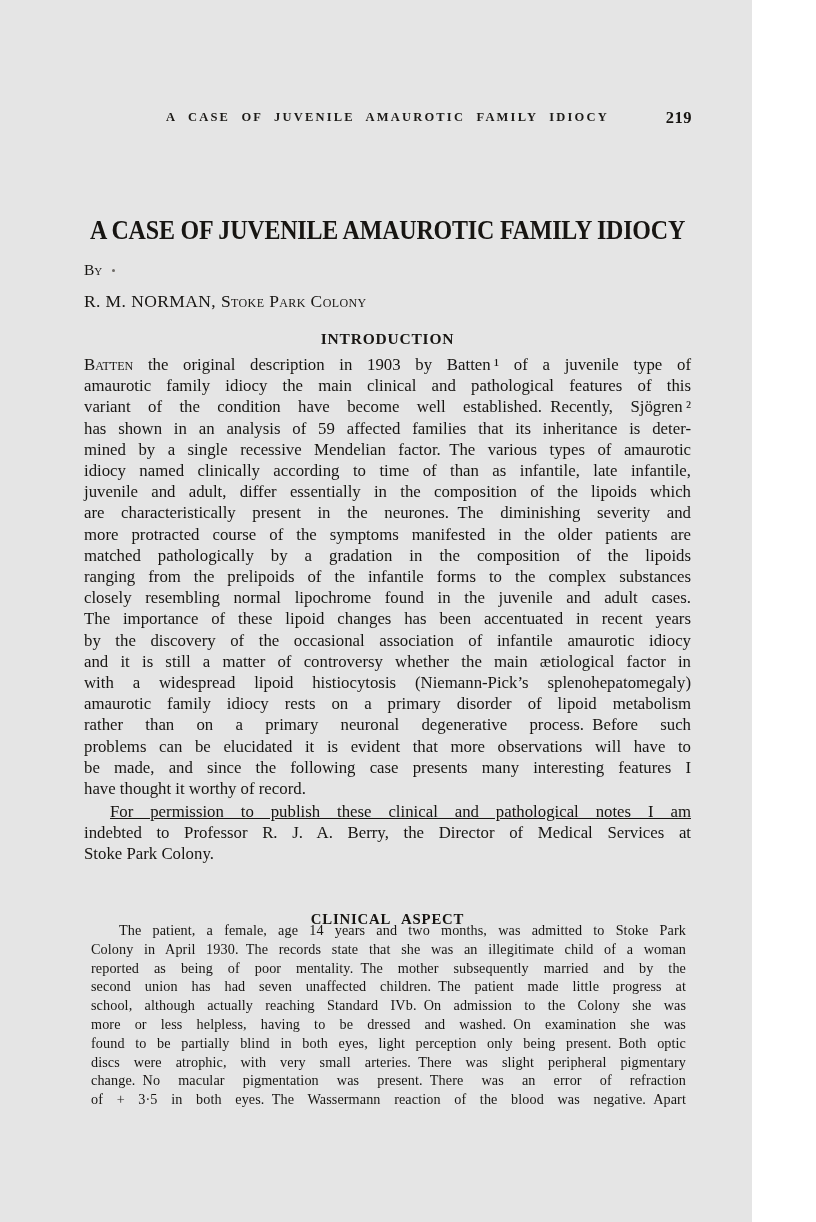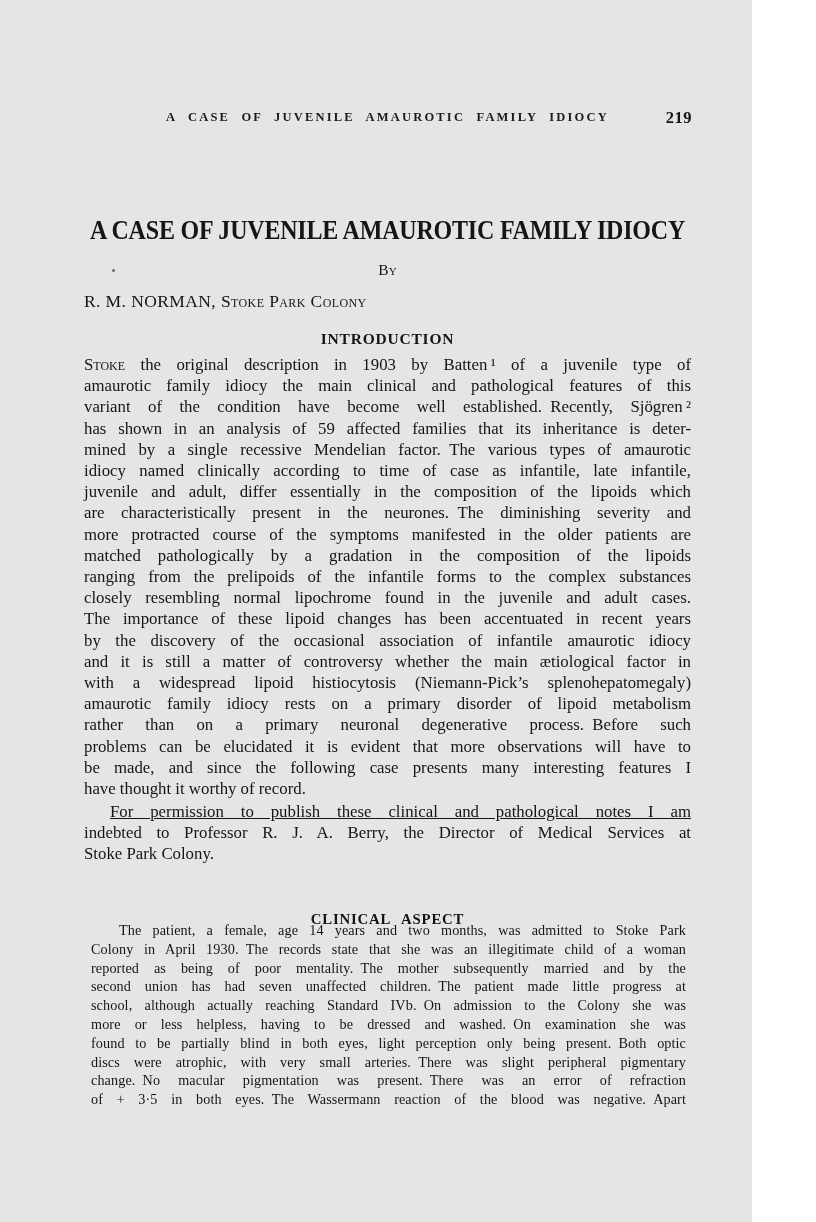--- a/index.html
+++ b/index.html
@@ -29,21 +29,21 @@
   }
   .article-title {
     position: absolute; left: 84px; top: 214px; width: 607px;
     text-align: center;
     font-size: 24px; font-weight: 700; letter-spacing: -0.2px;
     transform: scaleY(1.18); transform-origin: center top;
     white-space: nowrap;
   }
   .byline {
     position: absolute; left: 84px; top: 261px; width: 607px;
-    text-align: center; font-size: 15.5px;
+    font-size: 15.5px;
   }
   .author-line {
     position: absolute; left: 84px; top: 291px; width: 607px;
     text-align: left; font-size: 17.5px; letter-spacing: 0.4px;
   }
   .section-heading {
     position: absolute; left: 84px; width: 607px;
     text-align: center; font-size: 15.5px; font-weight: 700;
     letter-spacing: 0.8px;
   }
@@ -94,26 +94,26 @@
     <span class="sc">By</span>
   </div>
 
   <div class="author-line">
     <span>R. M. NORMAN, </span><span class="sc">Stoke Park Colony</span>
   </div>
 
   <div class="section-heading" id="intro-heading">INTRODUCTION</div>
 
   <div class="para" id="intro-para1">
-      <div class="tline"><span class="sc">Stoke</span><span> the original description in 1903 by Batten ¹ of a juvenile type of</span></div>
+      <div class="tline"><span class="sc">Batten</span><span> the original description in 1903 by Batten ¹ of a juvenile type of</span></div>
       <div class="tline">amaurotic family idiocy the main clinical and pathological features of this</div>
       <div class="tline">variant of the condition have become well established. Recently, Sjögren ²</div>
       <div class="tline">has shown in an analysis of 59 affected families that its inheritance is deter-</div>
       <div class="tline">mined by a single recessive Mendelian factor. The various types of amaurotic</div>
-      <div class="tline">idiocy named clinically according to time of case as infantile, late infantile,</div>
+      <div class="tline">idiocy named clinically according to time of than as infantile, late infantile,</div>
       <div class="tline">juvenile and adult, differ essentially in the composition of the lipoids which</div>
       <div class="tline">are characteristically present in the neurones. The diminishing severity and</div>
       <div class="tline">more protracted course of the symptoms manifested in the older patients are</div>
       <div class="tline">matched pathologically by a gradation in the composition of the lipoids</div>
       <div class="tline">ranging from the prelipoids of the infantile forms to the complex substances</div>
       <div class="tline">closely resembling normal lipochrome found in the juvenile and adult cases.</div>
       <div class="tline">The importance of these lipoid changes has been accentuated in recent years</div>
       <div class="tline">by the discovery of the occasional association of infantile amaurotic idiocy</div>
       <div class="tline">and it is still a matter of controversy whether the main ætiological factor in</div>
       <div class="tline">with a widespread lipoid histiocytosis (Niemann-Pick’s splenohepatomegaly)</div>

